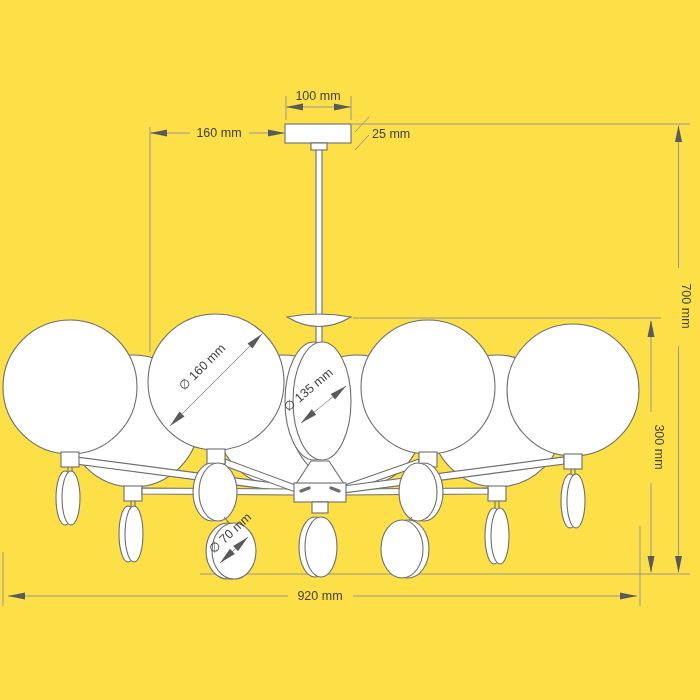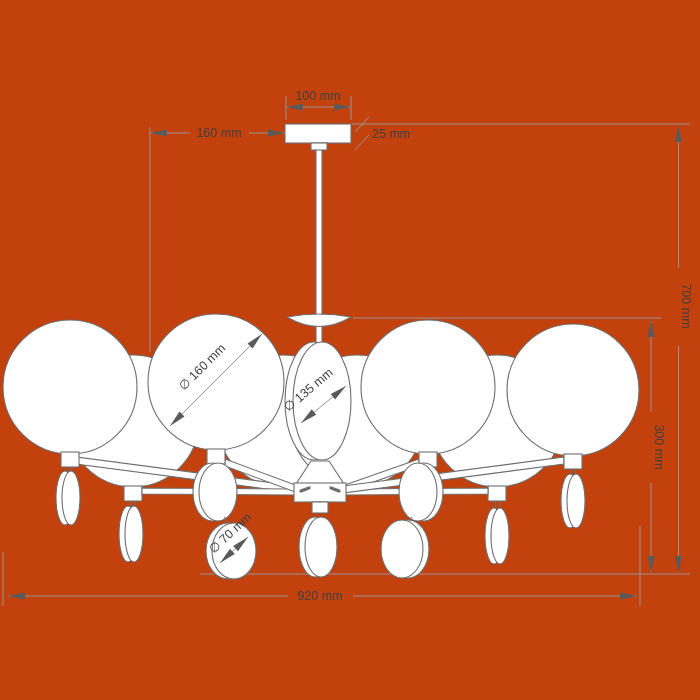--- a/index.html
+++ b/index.html
@@ -4,21 +4,21 @@
 <style>
   html, body {
     margin: 0;
     padding: 0;
     background: #ffffff;
   }
   .canvas {
     position: relative;
     width: 700px;
     height: 700px;
-    background: #c2410c;
+    background: #fde047;
     overflow: hidden;
     font-family: "Liberation Sans", sans-serif;
   }
   svg { display: block; }
   .outline {
     fill: #ffffff;
     stroke: #6e6e6e;
     stroke-width: 1.1;
   }
   .outline-nf {

